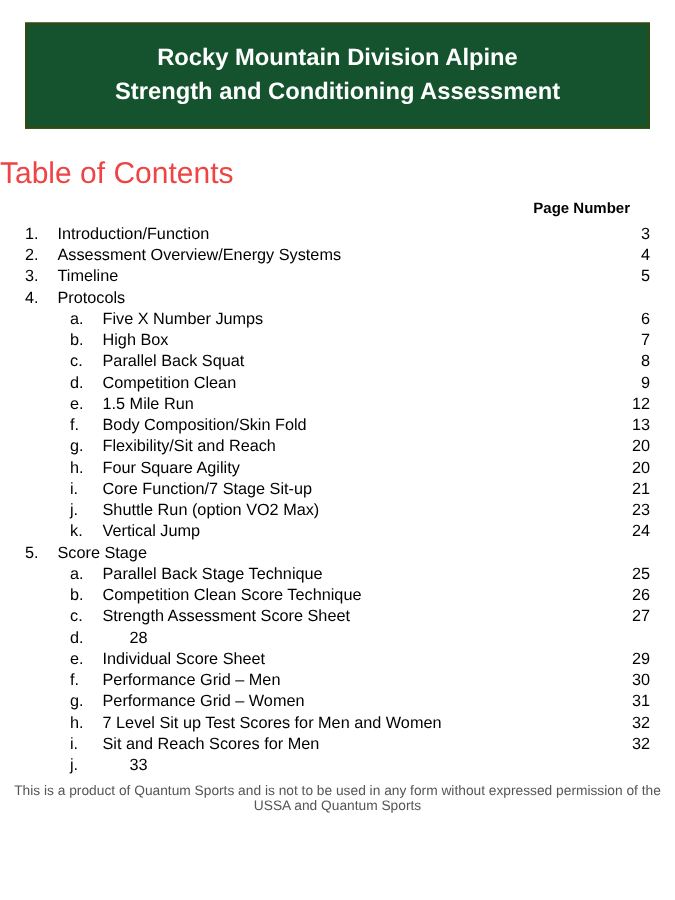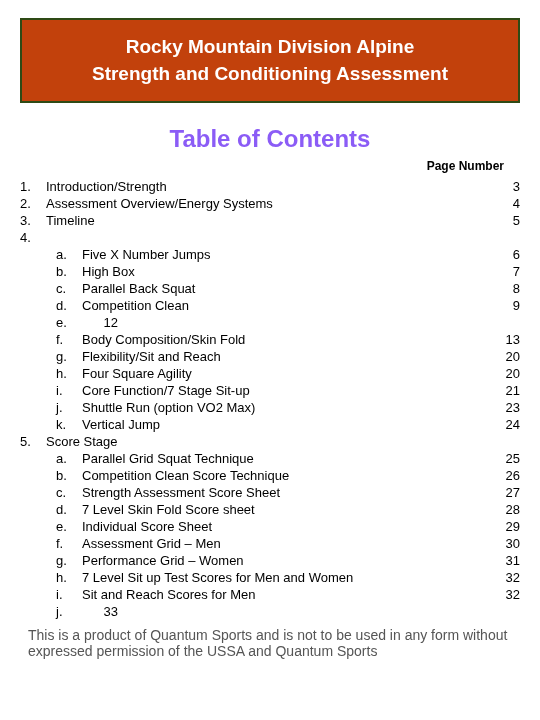--- a/index.html
+++ b/index.html
@@ -9,38 +9,37 @@
     }
     body {
       width: 540px;
       min-height: 720px;
       background: #ffffff;
       font-family: Arial, Helvetica, sans-serif;
       font-size: 13px;
       color: #000;
     }
     .header-banner {
-      background: #c2410c;
+      background: #14532d;
       margin: 18px 20px 0 20px;
       padding: 14px 24px;
       text-align: center;
       border: 2px solid #2e4a15;
     }
     .header-banner h1 {
       color: #ffffff;
       font-size: 19px;
       font-weight: bold;
       line-height: 1.4;
     }
     .toc-title {
-      text-align: center;
       font-size: 24px;
-      font-weight: bold;
+      font-weight: normal;
       margin: 22px 0 6px 0;
-      color: #8b5cf6;
+      color: #ef4444;
     }
     .page-number-label {
       text-align: right;
       padding-right: 36px;
       font-size: 12px;
       font-weight: bold;
       color: #000;
       margin-bottom: 6px;
       margin-left: 20px;
     }
@@ -69,58 +68,60 @@
       flex: 1;
       font-size: 13px;
     }
     .col-page {
       width: 36px;
       text-align: right;
       flex-shrink: 0;
       font-size: 13px;
     }
     .footer-note {
-      font-size: 14px;
+      text-align: center;
+      font-size: 11px;
       color: #555;
       margin-top: 8px;
-      padding: 0 10px 6px 28px;
+      padding: 0 10px 6px 10px;
     }
   </style>
 </head>
 <body>
 
 <div class="header-banner">
   <h1>
     <span>Rocky Mountain Division Alpine</span><br>
     <span>Strength and Conditioning Assessment</span>
   </h1>
 </div>
 
 <div class="toc-title">Table of Contents</div>
 
 <div class="page-number-label">Page Number</div>
 
 <div class="toc-body">
 <div class="toc-row">
       <span class="col-num">1.</span>
-      <span class="col-text">Introduction/Strength</span>
+      <span class="col-text">Introduction/Function</span>
       <span class="col-page">3</span>
     </div>
     <div class="toc-row">
       <span class="col-num">2.</span>
       <span class="col-text">Assessment Overview/Energy Systems</span>
       <span class="col-page">4</span>
     </div>
     <div class="toc-row">
       <span class="col-num">3.</span>
       <span class="col-text">Timeline</span>
       <span class="col-page">5</span>
     </div>
     <div class="toc-row">
       <span class="col-num">4.</span>
+      <span class="col-text">Protocols</span>
       <span class="col-page"></span>
     </div>
     <div class="toc-row">
       <span style="width: 36px; flex-shrink: 0;"></span>
       <span class="col-letter">a.</span>
       <span class="col-text">Five X Number Jumps</span>
       <span class="col-page">6</span>
     </div>
     <div class="toc-row">
       <span style="width: 36px; flex-shrink: 0;"></span>
@@ -136,20 +137,21 @@
     </div>
     <div class="toc-row">
       <span style="width: 36px; flex-shrink: 0;"></span>
       <span class="col-letter">d.</span>
       <span class="col-text">Competition Clean</span>
       <span class="col-page">9</span>
     </div>
     <div class="toc-row">
       <span style="width: 36px; flex-shrink: 0;"></span>
       <span class="col-letter">e.</span>
+      <span class="col-text">1.5 Mile Run</span>
       <span class="col-page">12</span>
     </div>
     <div class="toc-row">
       <span style="width: 36px; flex-shrink: 0;"></span>
       <span class="col-letter">f.</span>
       <span class="col-text">Body Composition/Skin Fold</span>
       <span class="col-page">13</span>
     </div>
     <div class="toc-row">
       <span style="width: 36px; flex-shrink: 0;"></span>
@@ -182,51 +184,50 @@
       <span class="col-page">24</span>
     </div>
     <div class="toc-row">
       <span class="col-num">5.</span>
       <span class="col-text">Score Stage</span>
       <span class="col-page"></span>
     </div>
     <div class="toc-row">
       <span style="width: 36px; flex-shrink: 0;"></span>
       <span class="col-letter">a.</span>
-      <span class="col-text">Parallel Grid Squat Technique</span>
+      <span class="col-text">Parallel Back Stage Technique</span>
       <span class="col-page">25</span>
     </div>
     <div class="toc-row">
       <span style="width: 36px; flex-shrink: 0;"></span>
       <span class="col-letter">b.</span>
       <span class="col-text">Competition Clean Score Technique</span>
       <span class="col-page">26</span>
     </div>
     <div class="toc-row">
       <span style="width: 36px; flex-shrink: 0;"></span>
       <span class="col-letter">c.</span>
       <span class="col-text">Strength Assessment Score Sheet</span>
       <span class="col-page">27</span>
     </div>
     <div class="toc-row">
       <span style="width: 36px; flex-shrink: 0;"></span>
       <span class="col-letter">d.</span>
-      <span class="col-text">7 Level Skin Fold Score sheet</span>
       <span class="col-page">28</span>
     </div>
     <div class="toc-row">
       <span style="width: 36px; flex-shrink: 0;"></span>
       <span class="col-letter">e.</span>
       <span class="col-text">Individual Score Sheet</span>
       <span class="col-page">29</span>
     </div>
     <div class="toc-row">
       <span style="width: 36px; flex-shrink: 0;"></span>
       <span class="col-letter">f.</span>
-      <span class="col-text">Assessment Grid – Men</span>
+      <span class="col-text">Performance Grid – Men</span>
       <span class="col-page">30</span>
     </div>
     <div class="toc-row">
       <span style="width: 36px; flex-shrink: 0;"></span>
       <span class="col-letter">g.</span>
       <span class="col-text">Performance Grid – Women</span>
       <span class="col-page">31</span>
     </div>
     <div class="toc-row">
       <span style="width: 36px; flex-shrink: 0;"></span>

